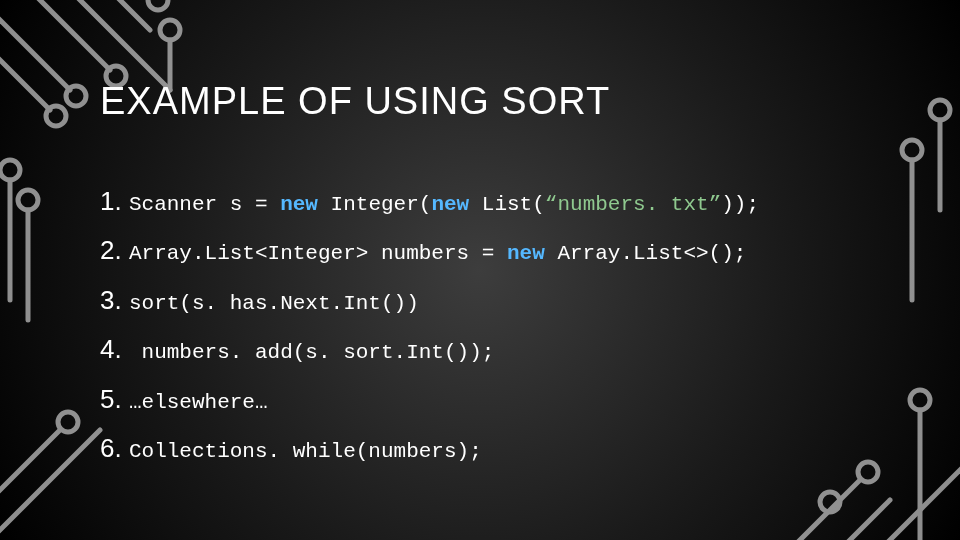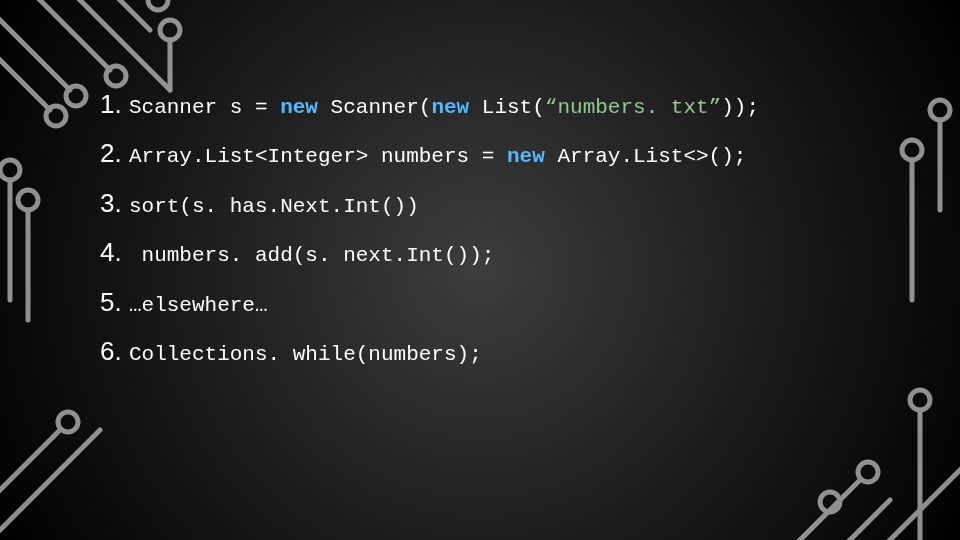--- a/index.html
+++ b/index.html
@@ -74,23 +74,24 @@
     <line class="c-line" x1="920" y1="410" x2="920" y2="540"></line>
 
     <line class="c-line" x1="780" y1="560" x2="860" y2="480"></line>
     <circle class="c-dot" cx="868" cy="472" r="10"></circle>
     <line class="c-line" x1="830" y1="560" x2="890" y2="500"></line>
     <circle class="c-dot" cx="830" cy="502" r="10"></circle>
     <line class="c-line" x1="870" y1="560" x2="970" y2="460"></line>
   </svg>
 
   <div class="content">
+    <div class="title">EXAMPLE OF USING SORT</div>
 
     <ol class="code-list">
-      <li><span>Scanner s = </span><span class="kw">new</span><span> Scanner(</span><span class="kw">new</span><span> List(</span><span class="str">“numbers. txt”</span><span>));</span></li>
+      <li><span>Scanner s = </span><span class="kw">new</span><span> Integer(</span><span class="kw">new</span><span> List(</span><span class="str">“numbers. txt”</span><span>));</span></li>
       <li><span>Array.List&lt;Integer&gt; numbers = </span><span class="kw">new</span><span> Array.List&lt;&gt;();</span></li>
       <li><span>sort(s. has.Next.Int())</span></li>
-      <li><span> numbers. add(s. next.Int());</span></li>
+      <li><span> numbers. add(s. sort.Int());</span></li>
       <li><span>…elsewhere…</span></li>
       <li><span>Collections. while(numbers);</span></li>
     </ol>
   </div>
 </div>
 
 </body></html>

